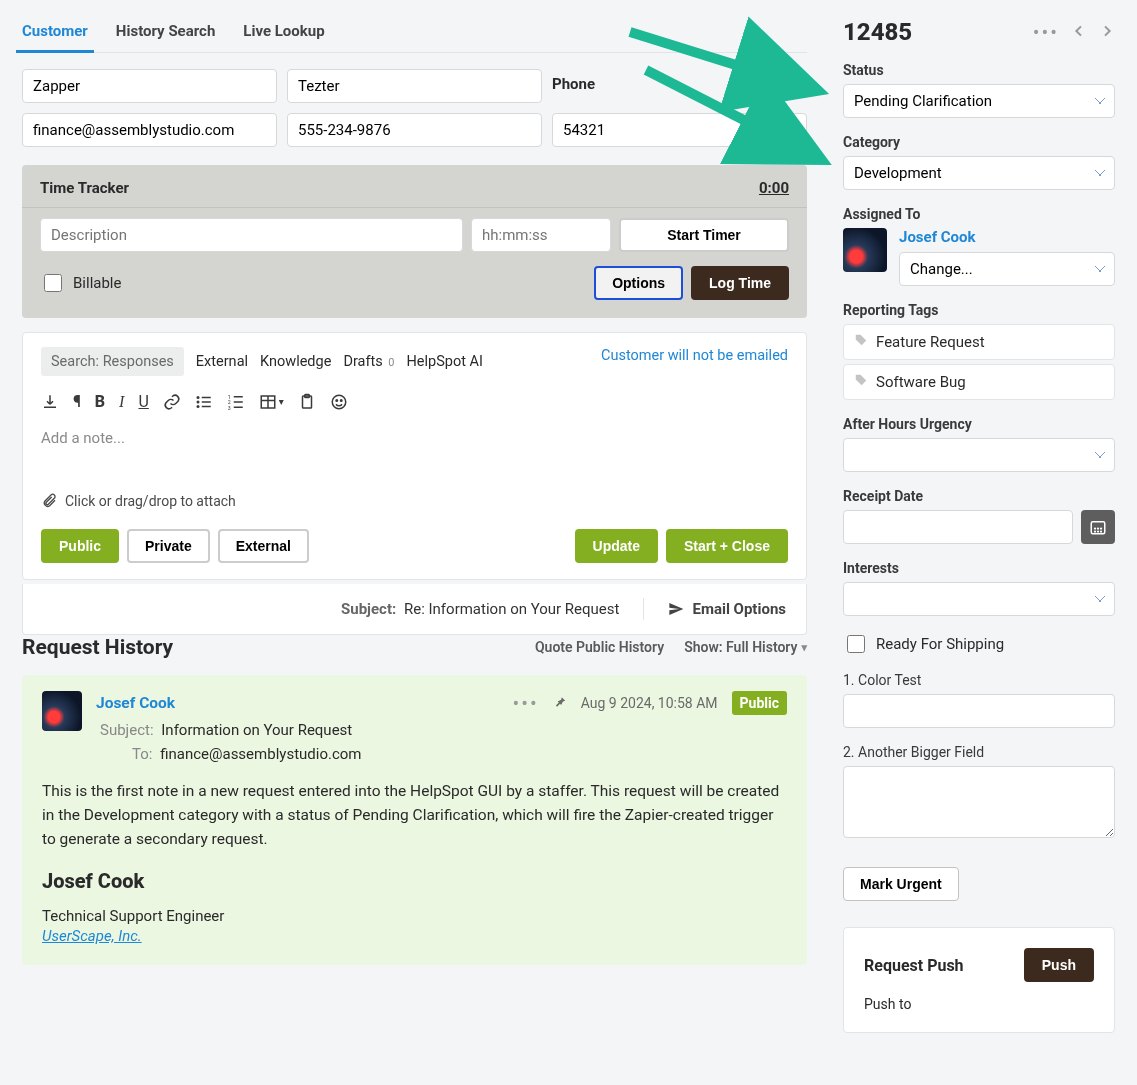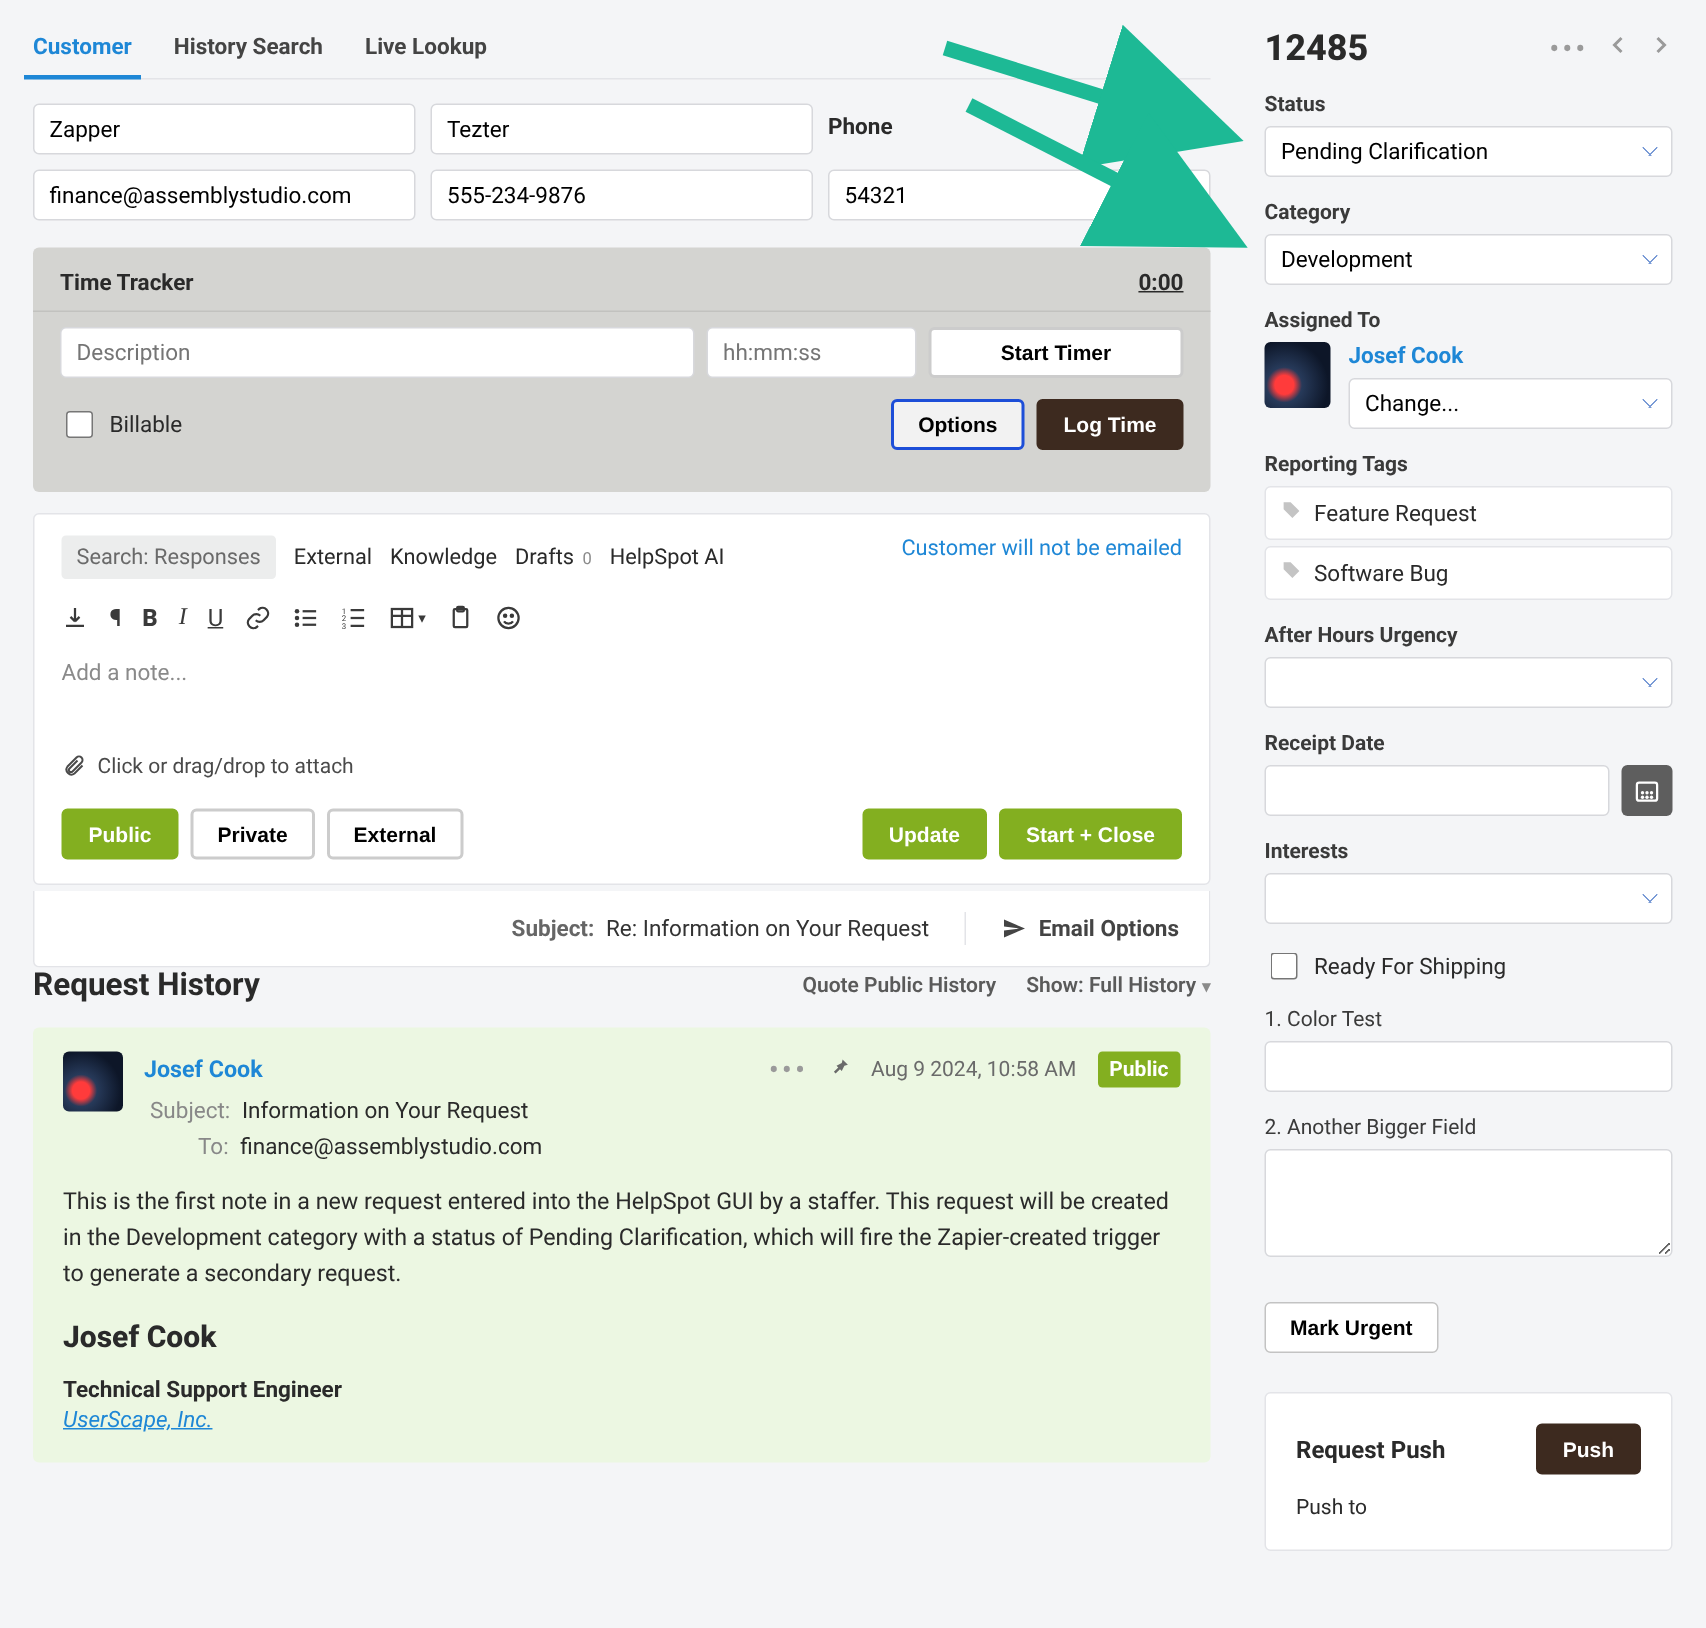--- a/index.html
+++ b/index.html
@@ -50,21 +50,21 @@
   
   .tt {
     background: #d4d4d1; border-radius: 4px; margin-bottom: 14px;
   }
   .tt-head {
     display:flex; justify-content:space-between; align-items:center;
     padding: 14px 18px 10px; border-bottom: 1px solid #c2c2bf;
   }
   .tt-title { font-weight: 700; font-size: 15px; }
   .tt-elapsed { font-weight: 700; font-size: 15px; text-decoration: underline; color:#2a2a2a; cursor:pointer; }
-  .tt-body { padding: 10px 18px 28px; }
+  .tt-body { padding: 10px 18px 18px; }
   .tt-row1 { display:flex; gap:8px; }
   .tt-desc { flex:1; }
   .tt-hms { width:140px; }
   .btn {
     height:34px; padding:0 16px; border-radius:4px; border:2px solid #1d4ed8;
     background:#f2f2f2; font-weight:700; font-size:14px; cursor:pointer;
     display:inline-flex; align-items:center; justify-content:center;
   }
   .btn.white { background:#fff; border-color:#ccc; }
   .btn.dark { background:#3d2a1f; color:#fff; border-color:#3d2a1f; }
@@ -135,21 +135,21 @@
   .hc-body { flex:1; }
   .hc-head { display:flex; align-items:center; }
   .hc-author { color:#1e87d6; font-weight:700; font-size:15.5px; }
   .hc-meta { margin-left:auto; display:flex; align-items:center; gap:14px; color:#6a6a6a; font-size:14px; }
   .badge-public { background:#83af20; color:#fff; font-weight:700; padding:4px 8px; border-radius:3px; font-size:14px; }
   .hc-subj, .hc-to { color:#666; font-size:15px; margin-top:6px; }
   .hc-subj span, .hc-to span { color:#2a2a2a; margin-left:4px; }
   .hc-note { margin-top:16px; font-size:15.5px; line-height:1.55; color:#2a2a2a; padding-right:4px; }
   .hc-sig { margin-top:18px; }
   .hc-sig-name { font-weight:800; font-size:20px; }
-  .hc-sig-title { margin-top:14px; font-weight:700; font-size:15px; }
+  .hc-sig-title { margin-top:14px; font-weight:400; font-size:15px; }
   .hc-sig-link { color:#1e87d6; font-style:italic; text-decoration:underline; font-size:15px; display:inline-block; margin-top:2px; cursor:pointer; }
 
   
   .side-head { display:flex; align-items:center; gap:12px; margin-bottom:16px; }
   .req-id { font-size:24px; font-weight:800; flex:1; }
   .dots { color:#9a9a9a; font-size:20px; letter-spacing:2px; cursor:pointer; }
   .nav-chev { color:#9a9a9a; cursor:pointer; }
   .s-grp { margin-bottom:16px; }
   .s-label { font-weight:700; font-size:14px; color:#3a3a3a; margin-bottom:6px; }
   .select-wrap { position:relative; }

